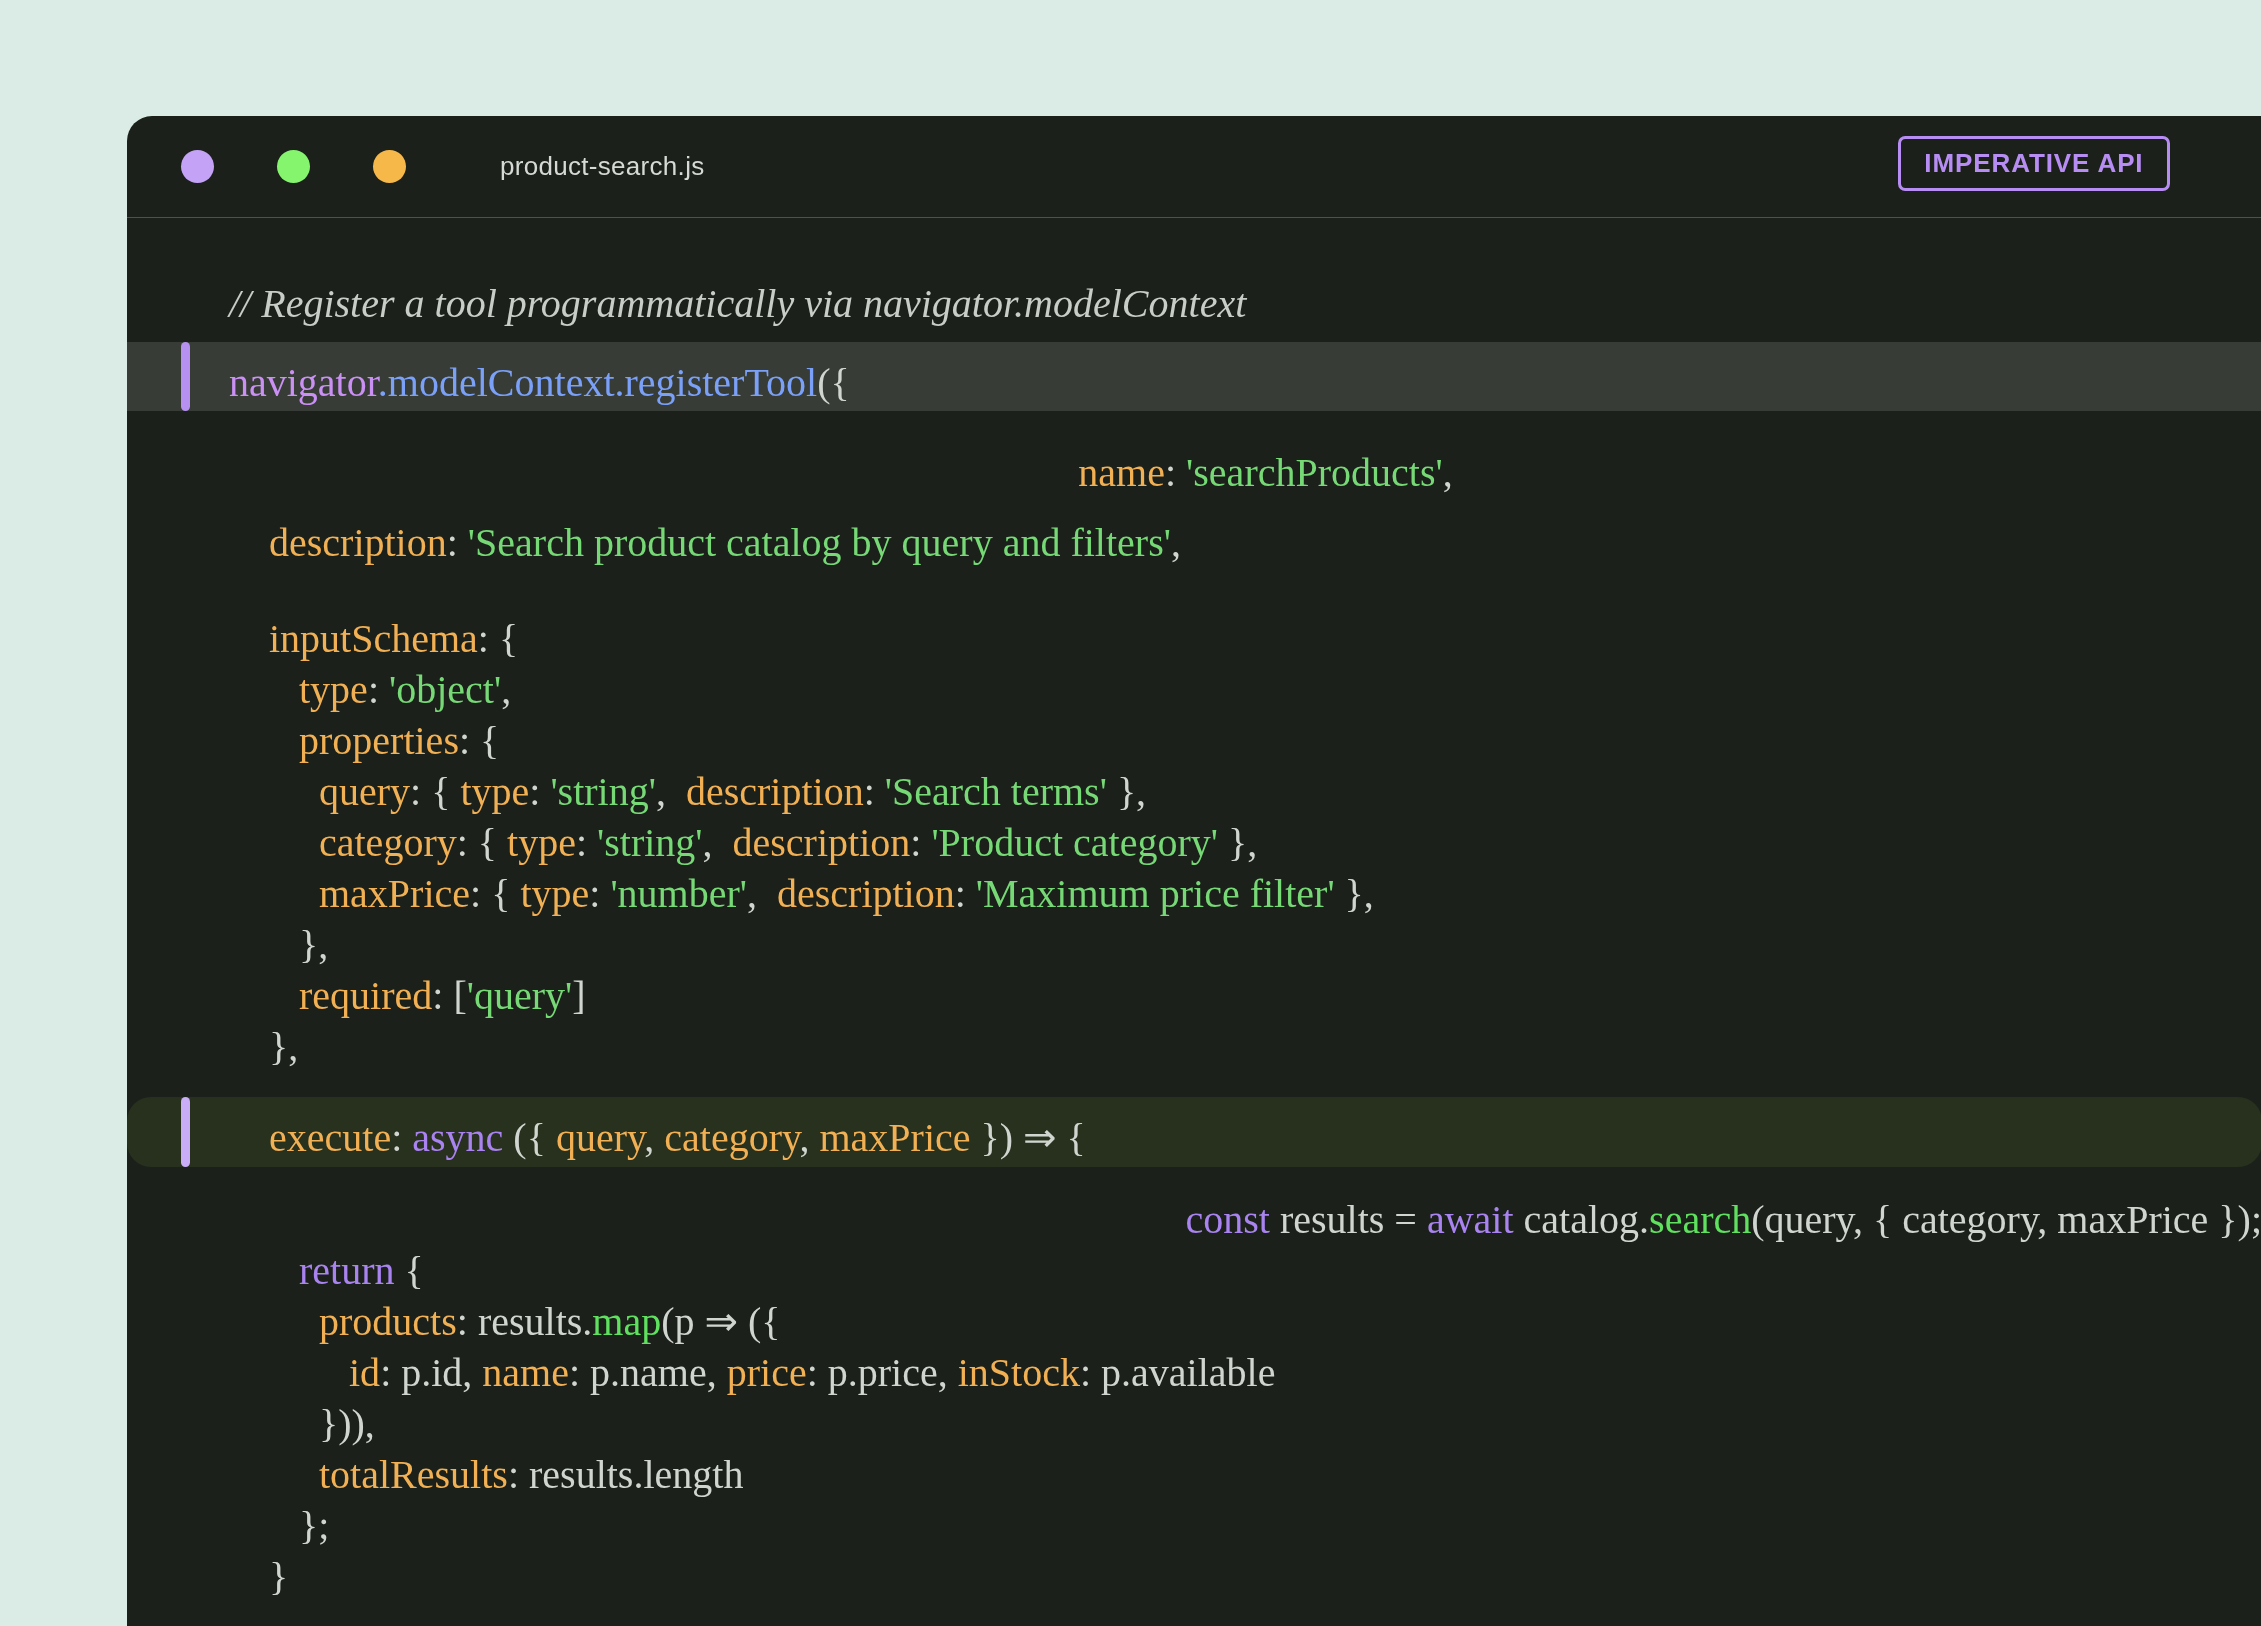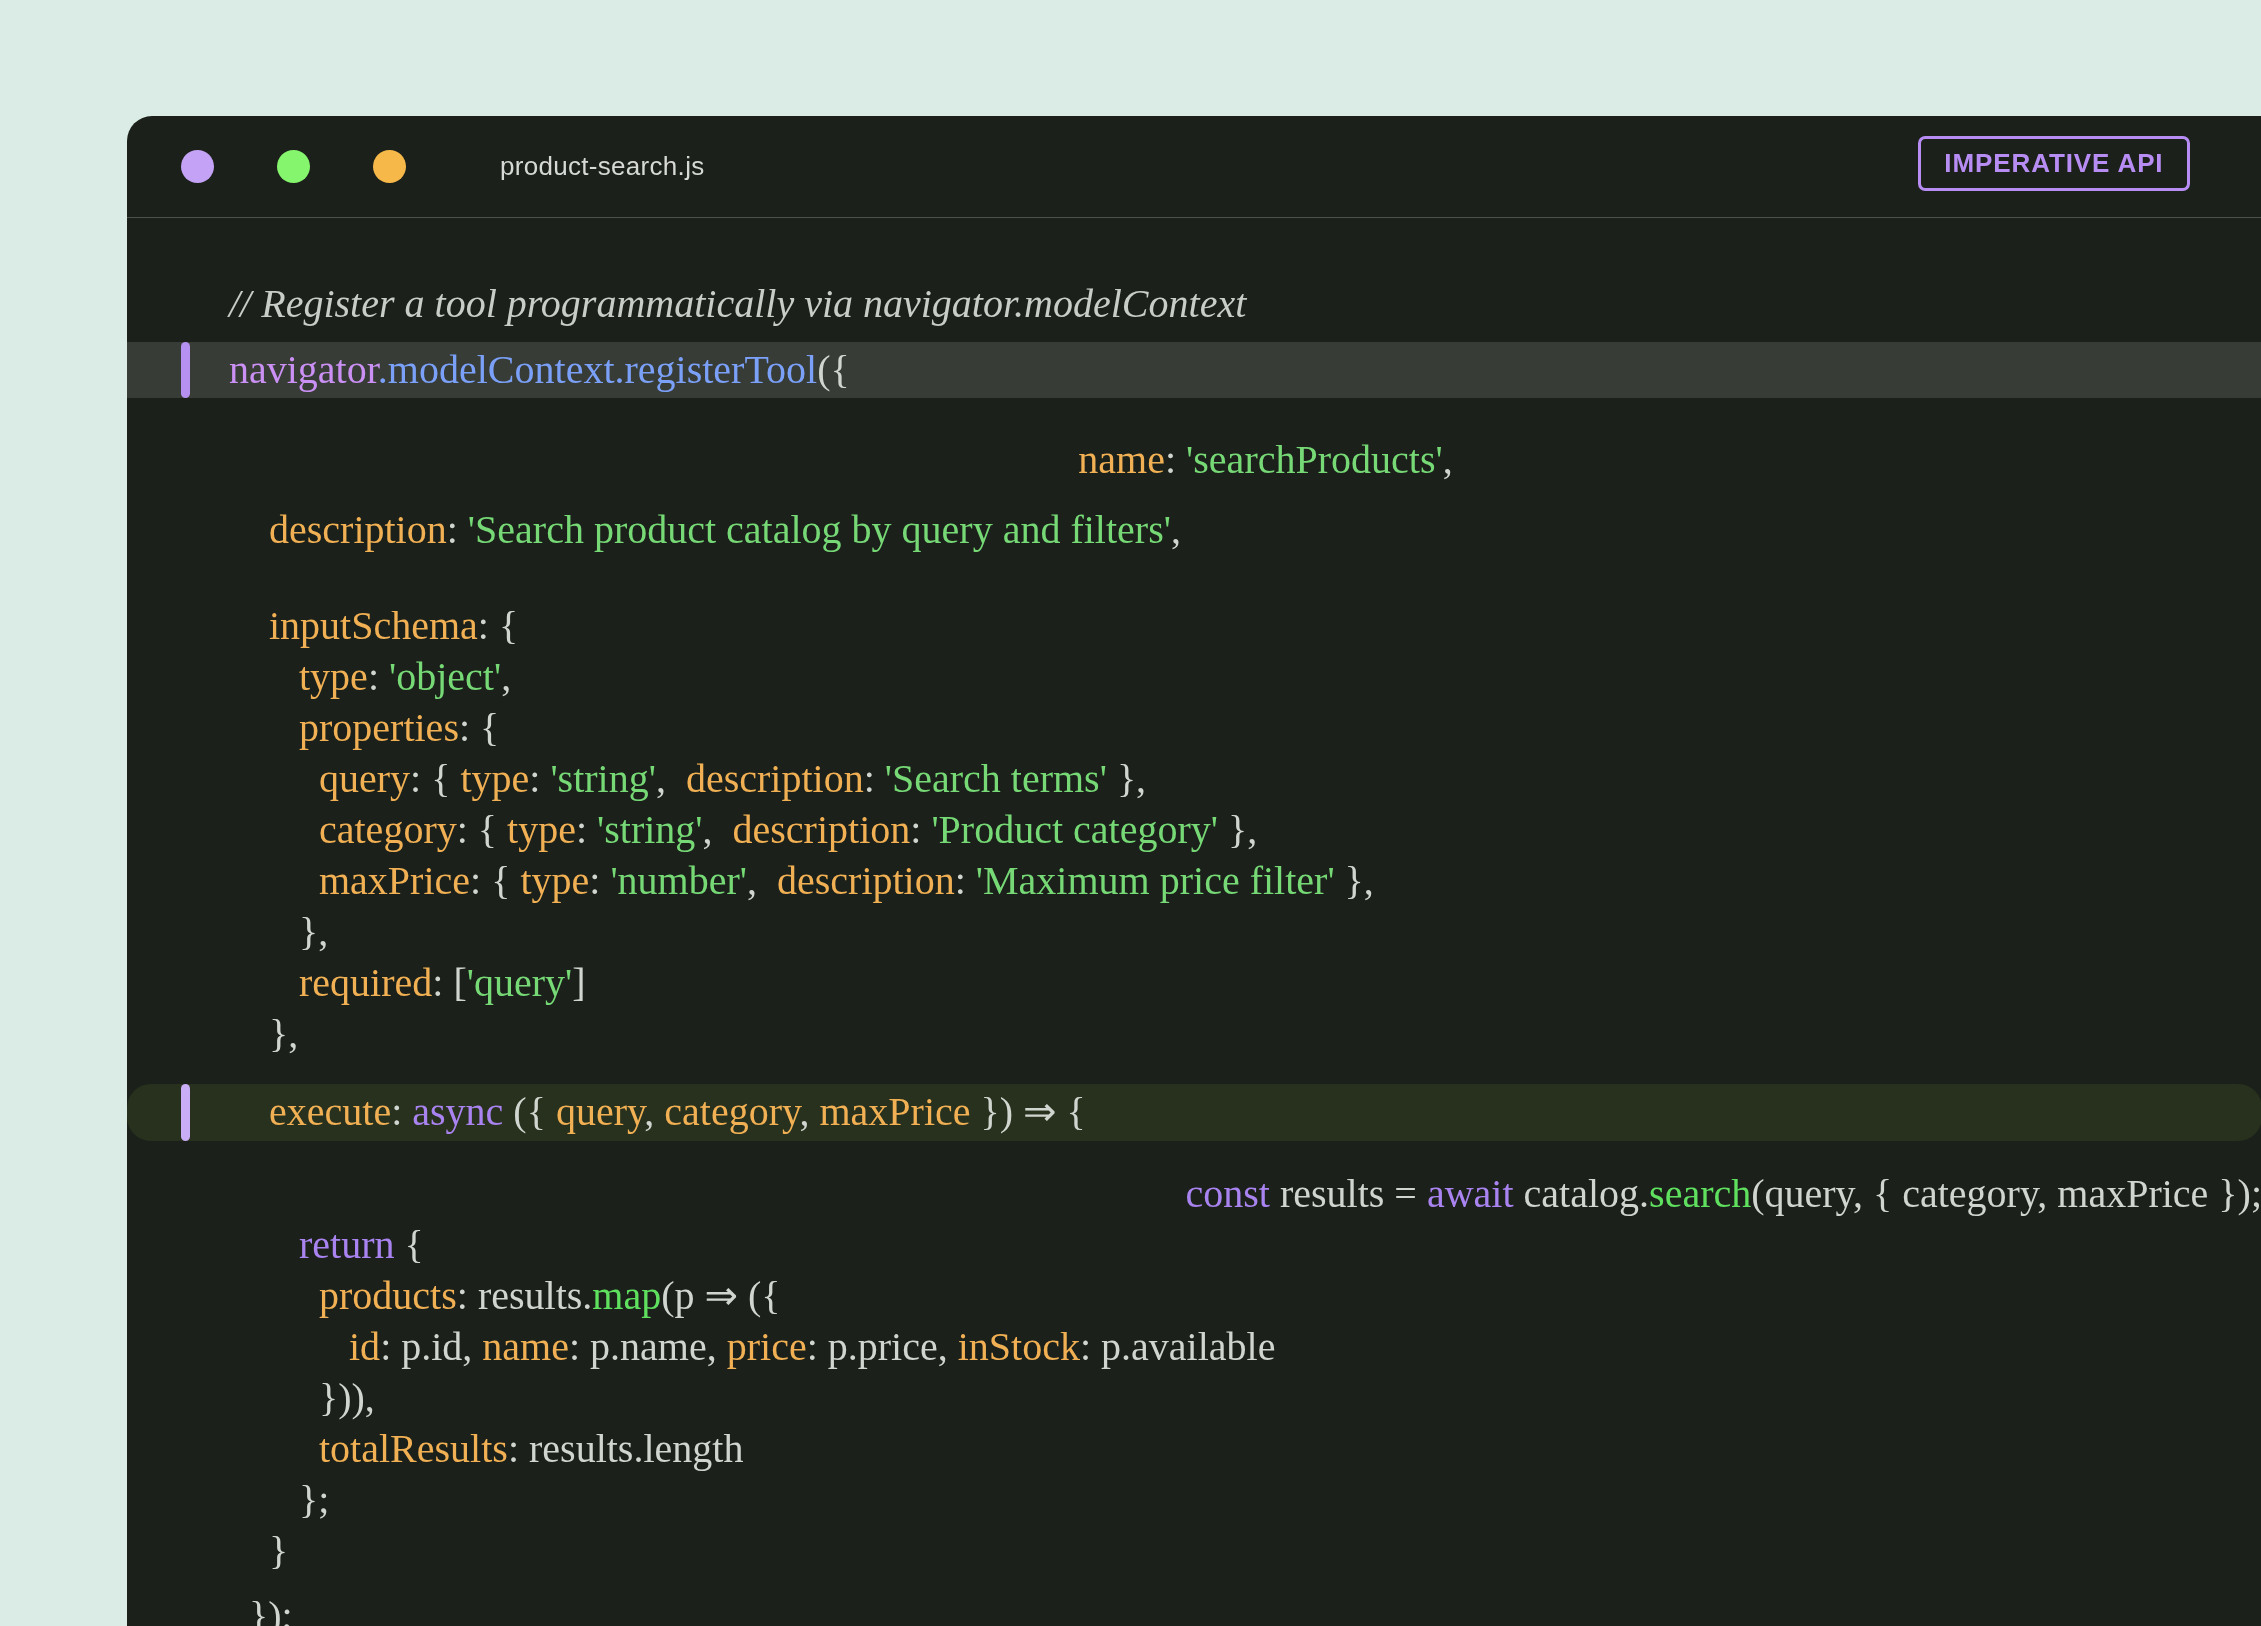--- a/index.html
+++ b/index.html
@@ -28,35 +28,35 @@
     margin-right: 22px;
   }
   .light.c1 { background: var(--control_purple, #c4a2f6); }
   .light.c2 { background: var(--control_green, #86f56e); }
   .light.c3 { background: var(--control_orange, #f7b84a); }
   .filename {
     margin-left: 31px;
     font-size: 26px; color: var(--title_text, #d6d9d5); letter-spacing: 0.3px;
   }
   .badge {
-    position: absolute; right: 72px; top: 20px;
+    position: absolute; right: 92px; top: 20px;
     height: 49px; line-height: 49px; padding: 0 23.5px;
     border: 3.6px solid var(--badge_purple, #b78df4); border-radius: 7.2px;
     color: var(--badge_purple, #b78df4);
     font-size: 26px; font-weight: bold; letter-spacing: 0.9px; text-align: right;
   }
   .code {
     padding-top: 60px;
     font-family: Liberation Serif, serif;
     font-size: 40px; line-height: 51px;
     color: var(--tok_plain, #d0d5cf);
     white-space: pre;
   }
   .code-line { position: relative; padding-left: 102px; }
-  .code-line.hl { padding-top: 2px; padding-bottom: 3.6px; }
+  .code-line.hl { padding-top: 15px; padding-bottom: 3.6px; }
   .code-line.hl::before {
     content: ""; position: absolute; left: 54px; top: 0; bottom: 0; width: 9px;
     border-radius: 4.5px; background: var(--bar, #b691f2);
   }
   .code-line.hl-gray  { background: var(--hl_gray_bg, #373c37);  --bar: var(--hl_gray_bar, #b691f2); }
   .code-line.hl-green { background: var(--hl_green_bg, #28311d); --bar: var(--hl_green_bar, #c9adf7); }
   .g4  { margin-top: 19px; }
   .g14 { margin-top: 12.7px; }
   .g16 { margin-top: 14.5px; }
   .g28 { margin-top: 25px; border-radius: 24px; }

